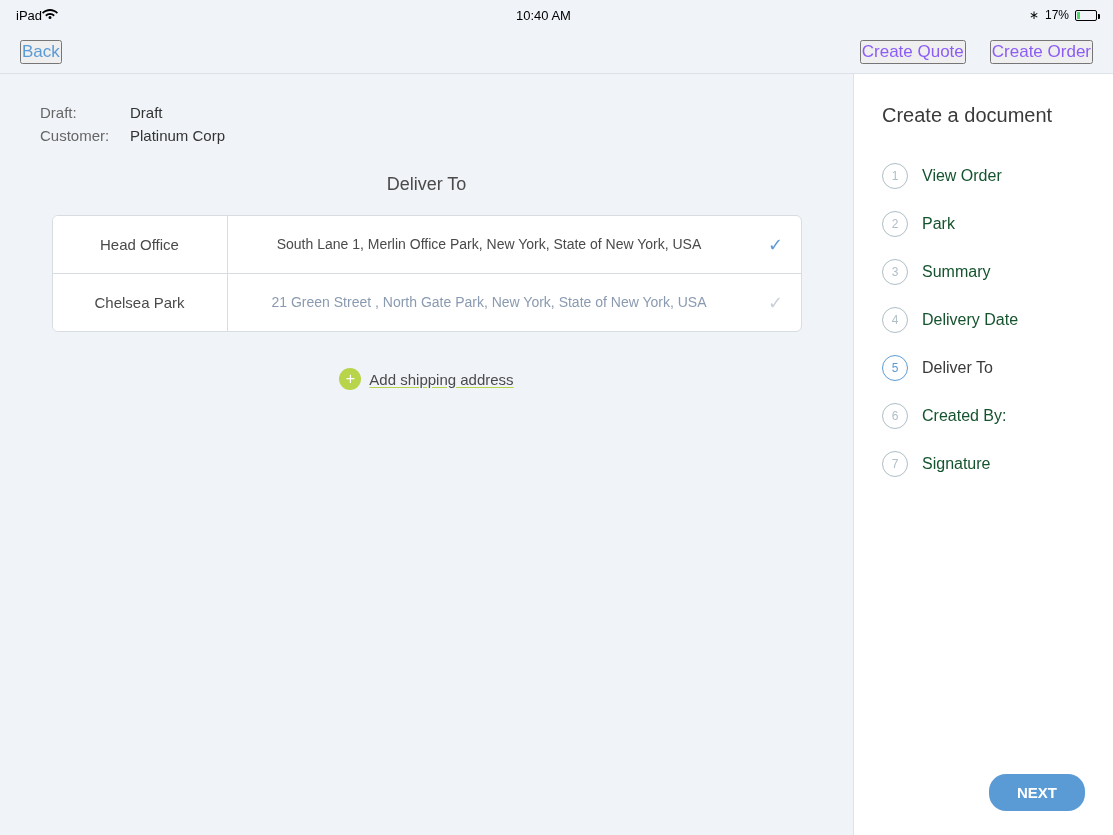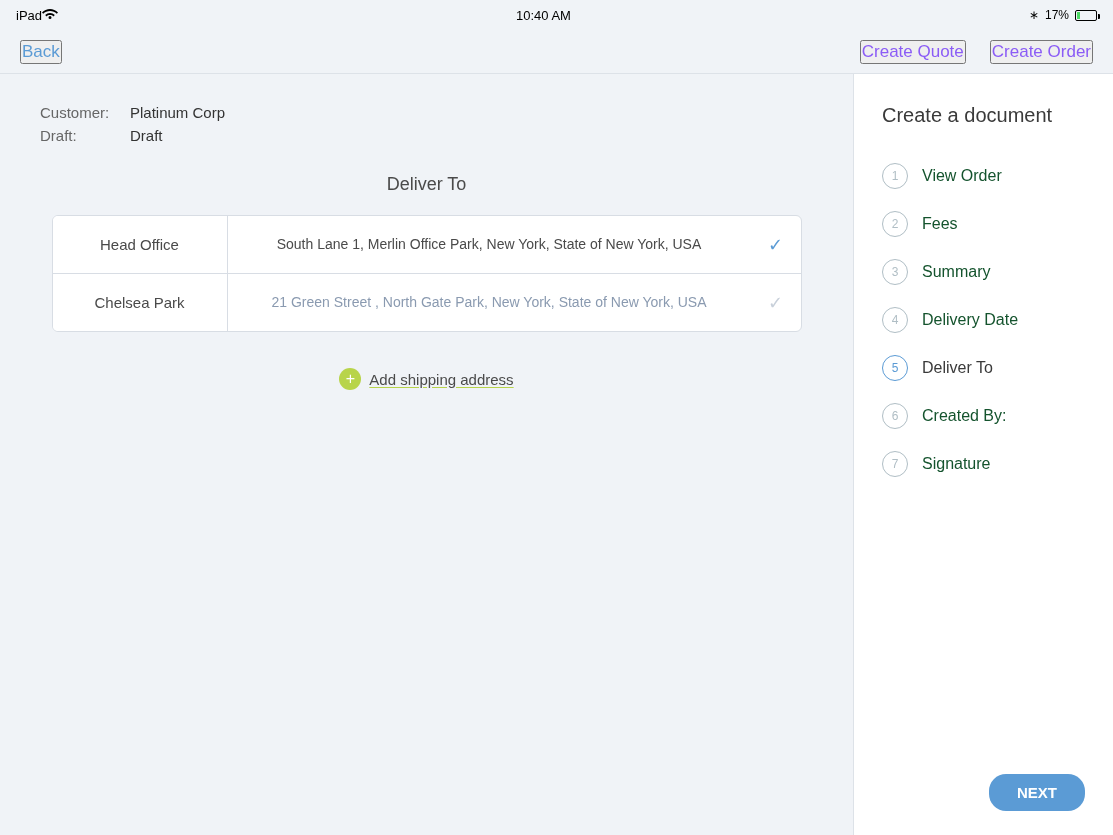--- a/index.html
+++ b/index.html
@@ -311,26 +311,26 @@
     <button class="nav-action">Create Order</button>
   </div>
 </div>
 
 <div class="main-layout">
 
   <div class="main-panel">
 
     <div class="customer-info">
       <div class="info-row">
+        <span class="info-label">Draft:</span>
+        <span class="info-value">Draft</span>
+      </div>
+      <div class="info-row">
         <span class="info-label">Customer:</span>
         <span class="info-value">Platinum Corp</span>
-      </div>
-      <div class="info-row">
-        <span class="info-label">Draft:</span>
-        <span class="info-value">Draft</span>
       </div>
     </div>
 
     <h2 class="section-title">Deliver To</h2>
 
     <div class="address-table">
 
       <div class="address-row selected">
         <div class="address-name">
           <span>Head Office</span>
@@ -372,21 +372,21 @@
           <div class="step-circle">
             <span>1</span>
           </div>
           <span class="step-label">View Order</span>
         </div>
 
         <div class="step-item">
           <div class="step-circle">
             <span>2</span>
           </div>
-          <span class="step-label">Fees</span>
+          <span class="step-label">Park</span>
         </div>
 
         <div class="step-item">
           <div class="step-circle">
             <span>3</span>
           </div>
           <span class="step-label">Summary</span>
         </div>
 
         <div class="step-item">

